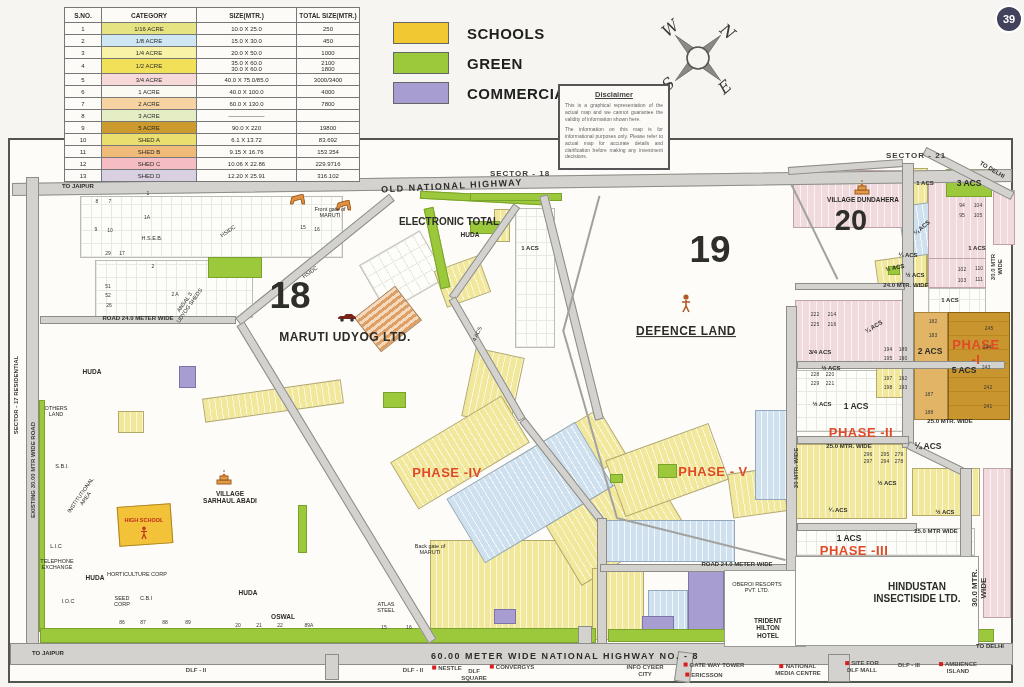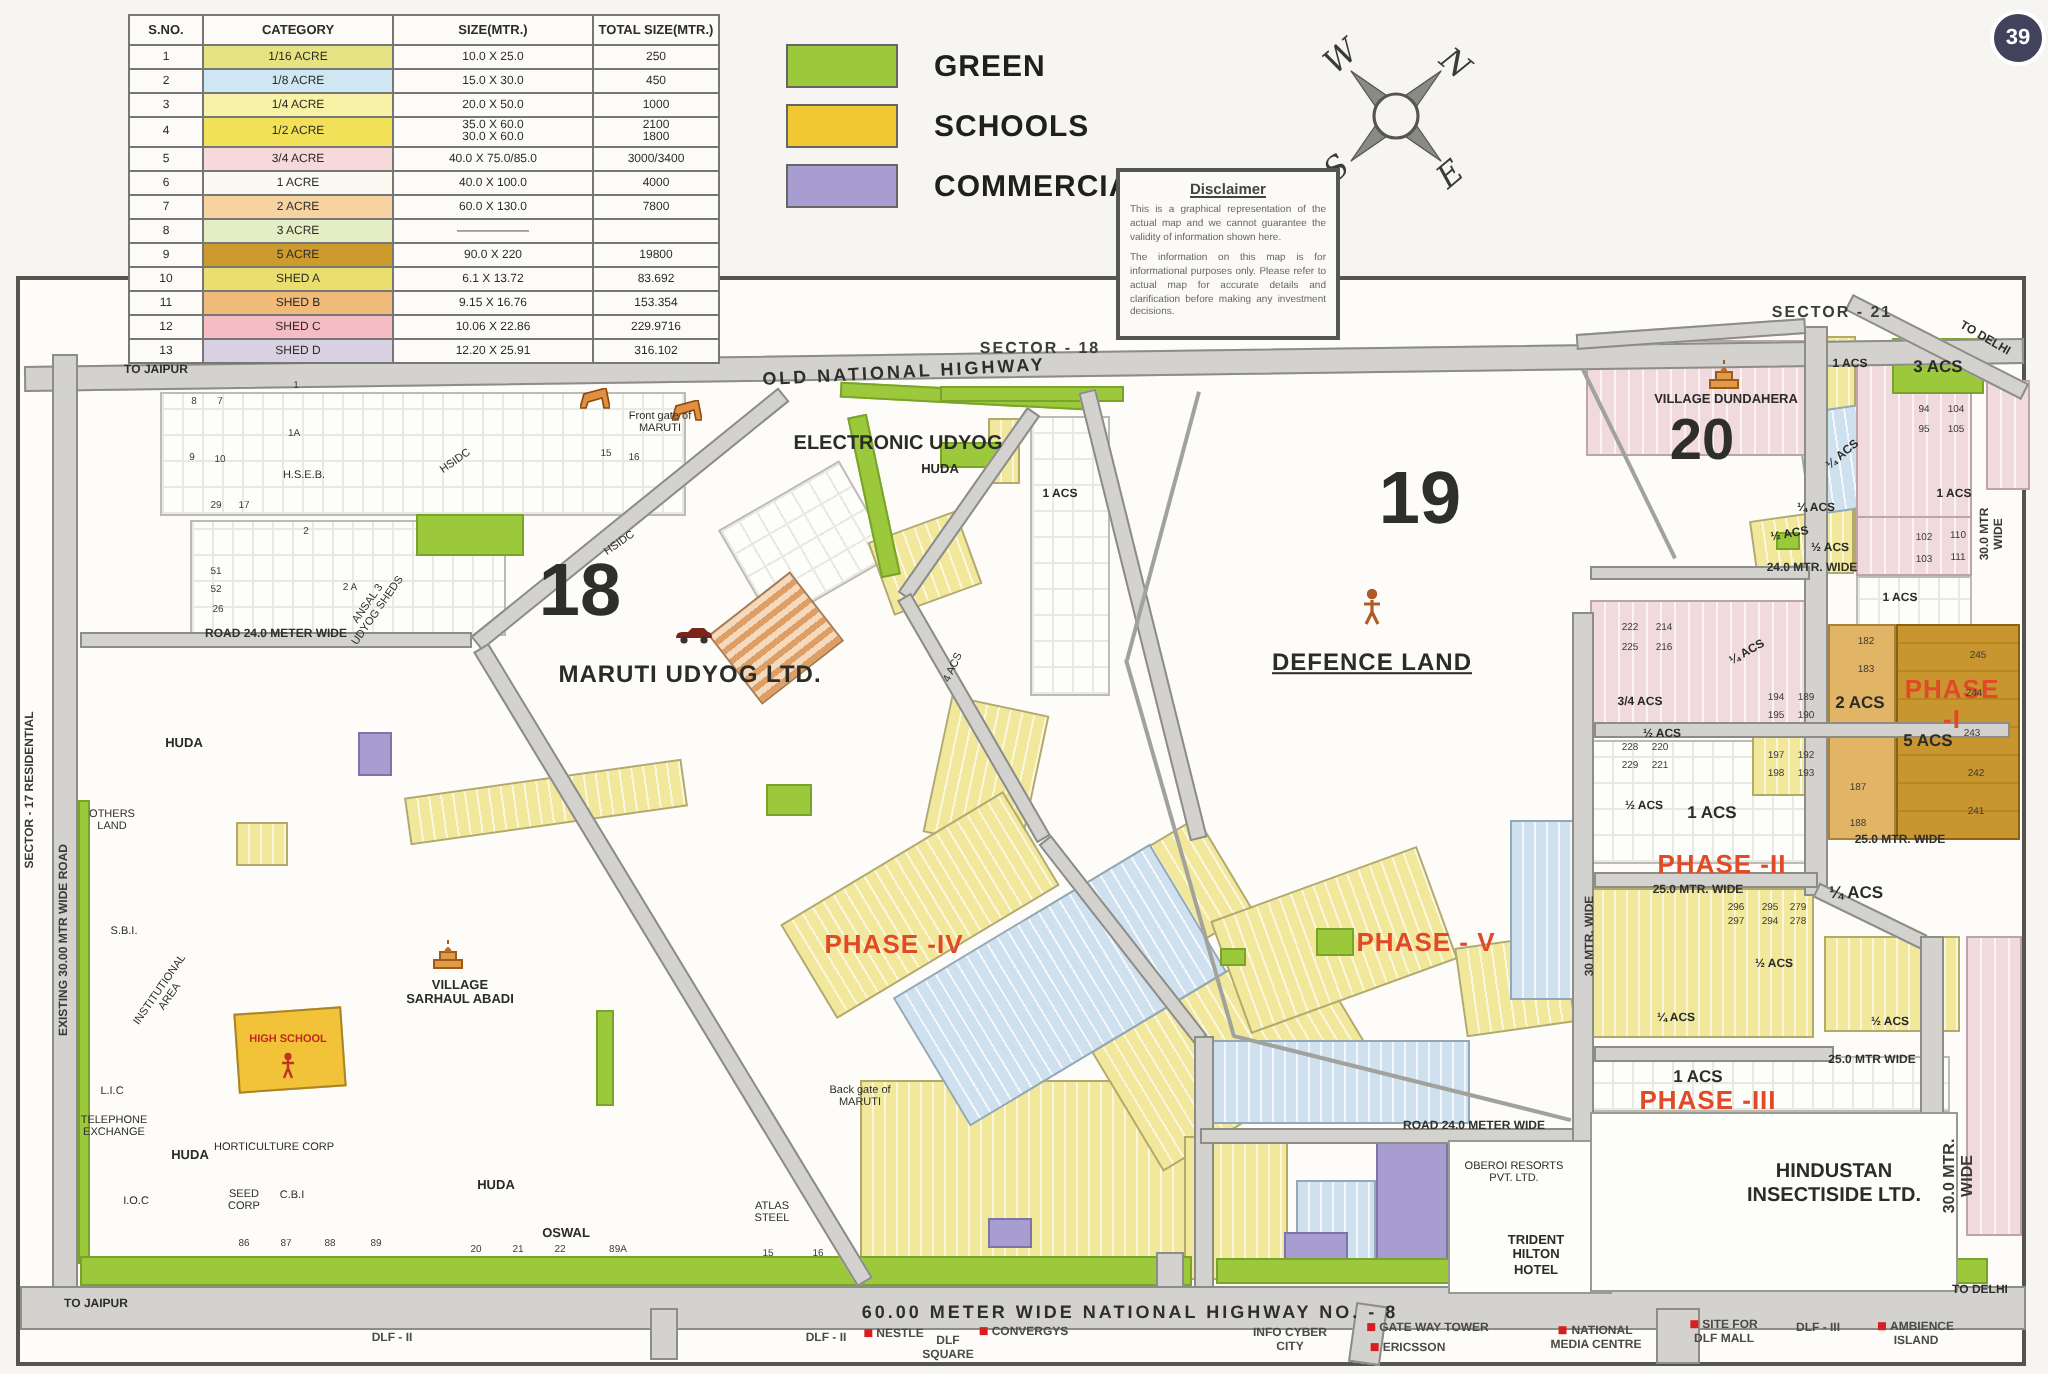--- a/index.html
+++ b/index.html
@@ -217,21 +217,21 @@
       <span class="lbl sm" style="left: 992px; top: 170px; transform: translate(-50%, -50%) rotate(30deg);">TO DELHI</span>
       <span class="lbl sm" style="left: 48px; top: 653px;">TO JAIPUR</span>
       <span class="lbl sm" style="left: 990px; top: 646px;">TO DELHI</span>
       <span class="lbl rdv" style="left: 16px; top: 395px; transform: translate(-50%, -50%) rotate(-90deg);">SECTOR - 17 RESIDENTIAL</span>
       <span class="lbl rdv" style="left: 33px; top: 470px; transform: translate(-50%, -50%) rotate(-90deg);">EXISTING 30.00 MTR WIDE ROAD</span>
       <span class="lbl bn" style="left: 290px; top: 296px;">18</span>
       <span class="lbl bn" style="left: 710px; top: 250px;">19</span>
       <span class="lbl bn2" style="left: 851px; top: 221px;">20</span>
       <span class="lbl pl" style="left: 345px; top: 338px;">MARUTI UDYOG LTD.</span>
       <span class="lbl pl" style="left: 686px; top: 332px; text-decoration: underline;">DEFENCE LAND</span>
-      <span class="lbl pl2" style="left: 449px; top: 222px;">ELECTRONIC UDYOG</span>
+      <span class="lbl pl2" style="left: 449px; top: 222px;">ELECTRONIC TOTAL</span>
       <span class="lbl tb" style="left: 470px; top: 235px;">HUDA</span>
       <span class="lbl tb" style="left: 863px; top: 200px;">VILLAGE DUNDAHERA</span>
       <span class="lbl tb" style="left: 230px; top: 497px;">VILLAGE
 SARHAUL ABADI</span>
       <span class="lbl pl2" style="left: 917px; top: 592px;">HINDUSTAN
 INSECTISIDE LTD.</span>
       <span class="lbl tn" style="left: 757px; top: 587px;">OBEROI RESORTS
 PVT. LTD.</span>
       <span class="lbl tb" style="left: 768px; top: 628px;">TRIDENT
 HILTON
@@ -474,26 +474,26 @@
           <td>13</td>
           <td style="background: rgb(217, 208, 226);">SHED D</td>
           <td>12.20 X 25.91</td>
           <td>316.102</td>
         </tr>
       </tbody>
   </table>
 
   <div class="legend">
     <div class="legend-row">
+      <div class="swatch" style="background: rgb(242, 200, 50);"></div>
+      <span class="legend-label">SCHOOLS</span>
+    </div>
+    <div class="legend-row">
       <div class="swatch" style="background: rgb(156, 200, 60);"></div>
       <span class="legend-label">GREEN</span>
-    </div>
-    <div class="legend-row">
-      <div class="swatch" style="background: rgb(242, 200, 50);"></div>
-      <span class="legend-label">SCHOOLS</span>
     </div>
     <div class="legend-row">
       <div class="swatch" style="background: rgb(167, 157, 208);"></div>
       <span class="legend-label">COMMERCIAL</span>
     </div>
   </div>
 
   <svg class="compass" width="100" height="100" viewBox="0 0 100 100">
     <g transform="rotate(45 50 50)" fill="#8a8a84" stroke="#55554e" stroke-width="0.6">
       <polygon points="50,50 46,40 50,18 54,40"></polygon>

